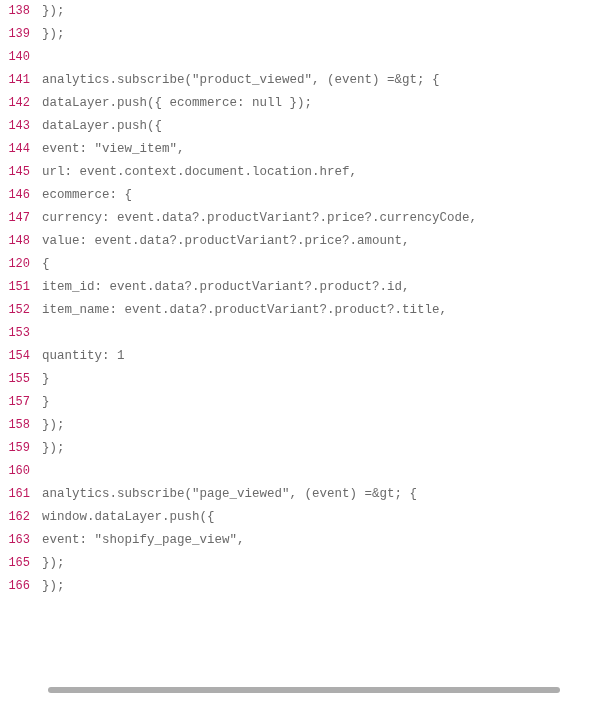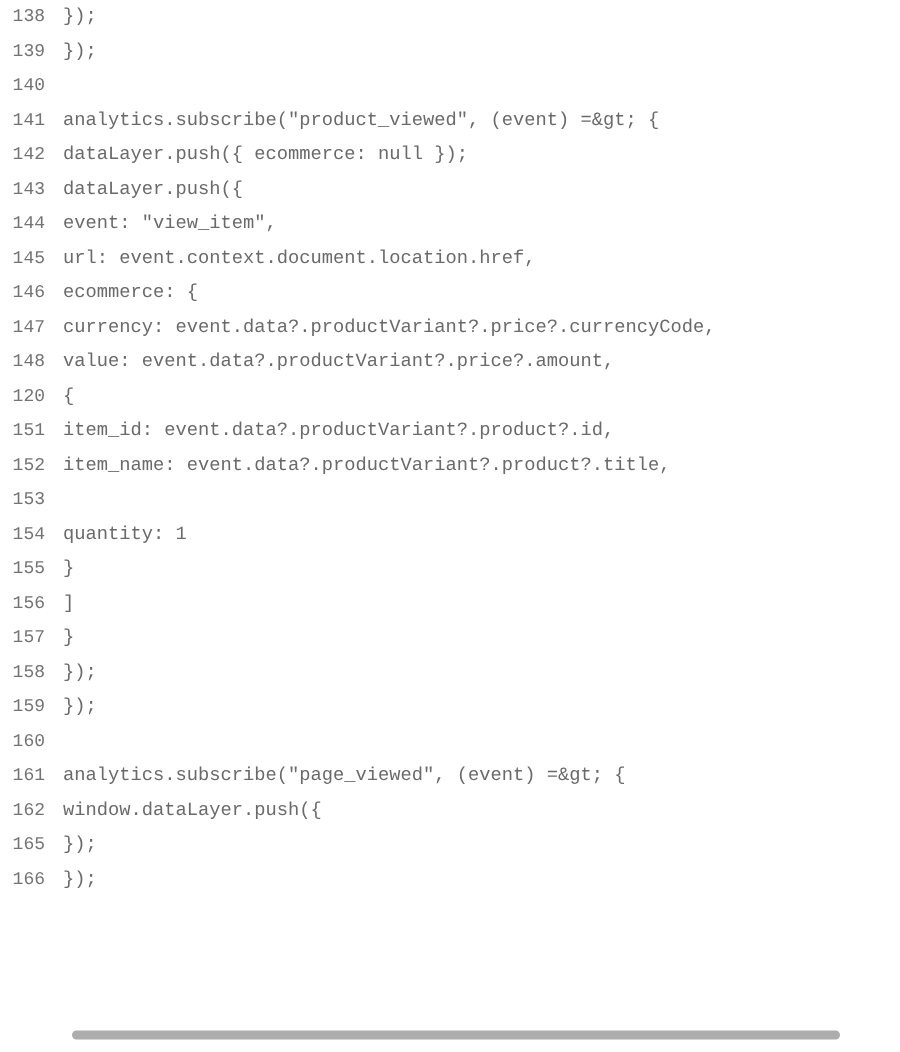--- a/index.html
+++ b/index.html
@@ -24,21 +24,21 @@
     .code-line {
       display: flex;
       align-items: flex-start;
       line-height: 23px;
       height: 23px;
     }
     .line-number {
       width: 42px;
       text-align: right;
       padding-right: 12px;
-      color: #737373;
+      color: #be185d;
       user-select: none;
       flex-shrink: 0;
       font-size: 12px;
     }
     .line-content {
       color: #6a6a6a;
       white-space: pre;
       font-family: "Consolas", "Monaco", "Courier New", monospace;
     }
     .scrollbar-track {
@@ -122,24 +122,20 @@
       </div>
       <div class="code-line">
         <span class="line-number">154</span>
         <span class="line-content">quantity: 1</span>
       </div>
       <div class="code-line">
         <span class="line-number">155</span>
         <span class="line-content">}</span>
       </div>
       <div class="code-line">
-        <span class="line-number">156</span>
-        <span class="line-content">]</span>
-      </div>
-      <div class="code-line">
         <span class="line-number">157</span>
         <span class="line-content">}</span>
       </div>
       <div class="code-line">
         <span class="line-number">158</span>
         <span class="line-content">});</span>
       </div>
       <div class="code-line">
         <span class="line-number">159</span>
         <span class="line-content">});</span>
@@ -150,20 +146,24 @@
       </div>
       <div class="code-line">
         <span class="line-number">161</span>
         <span class="line-content">analytics.subscribe("page_viewed", (event) =&amp;gt; {</span>
       </div>
       <div class="code-line">
         <span class="line-number">162</span>
         <span class="line-content">window.dataLayer.push({</span>
       </div>
       <div class="code-line">
+        <span class="line-number">163</span>
+        <span class="line-content">event: "shopify_page_view",</span>
+      </div>
+      <div class="code-line">
         <span class="line-number">165</span>
         <span class="line-content">});</span>
       </div>
       <div class="code-line">
         <span class="line-number">166</span>
         <span class="line-content">});</span>
       </div>
     </div>
 </div>
 

